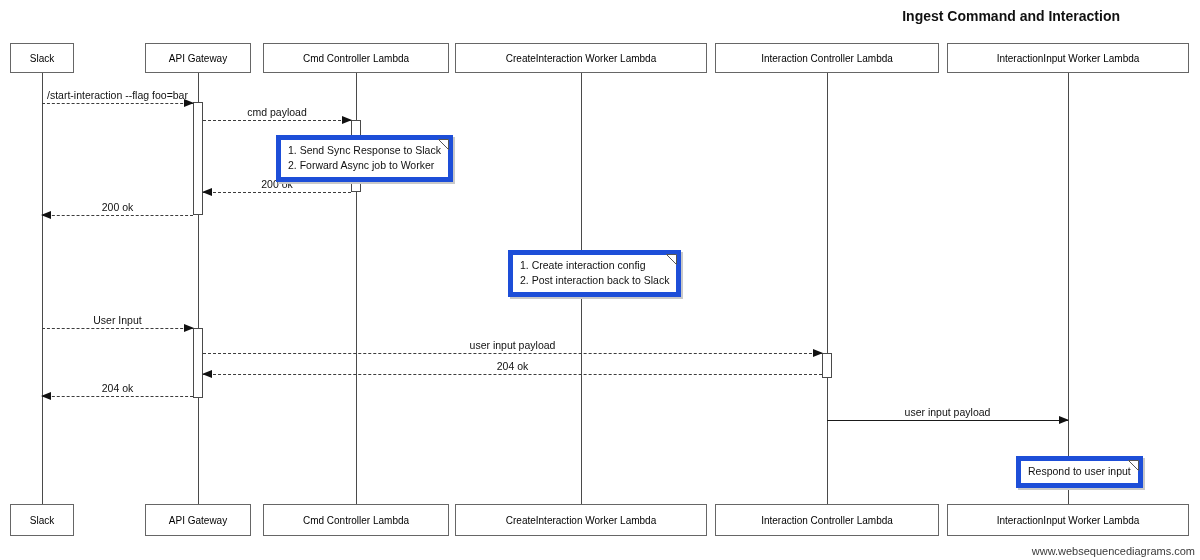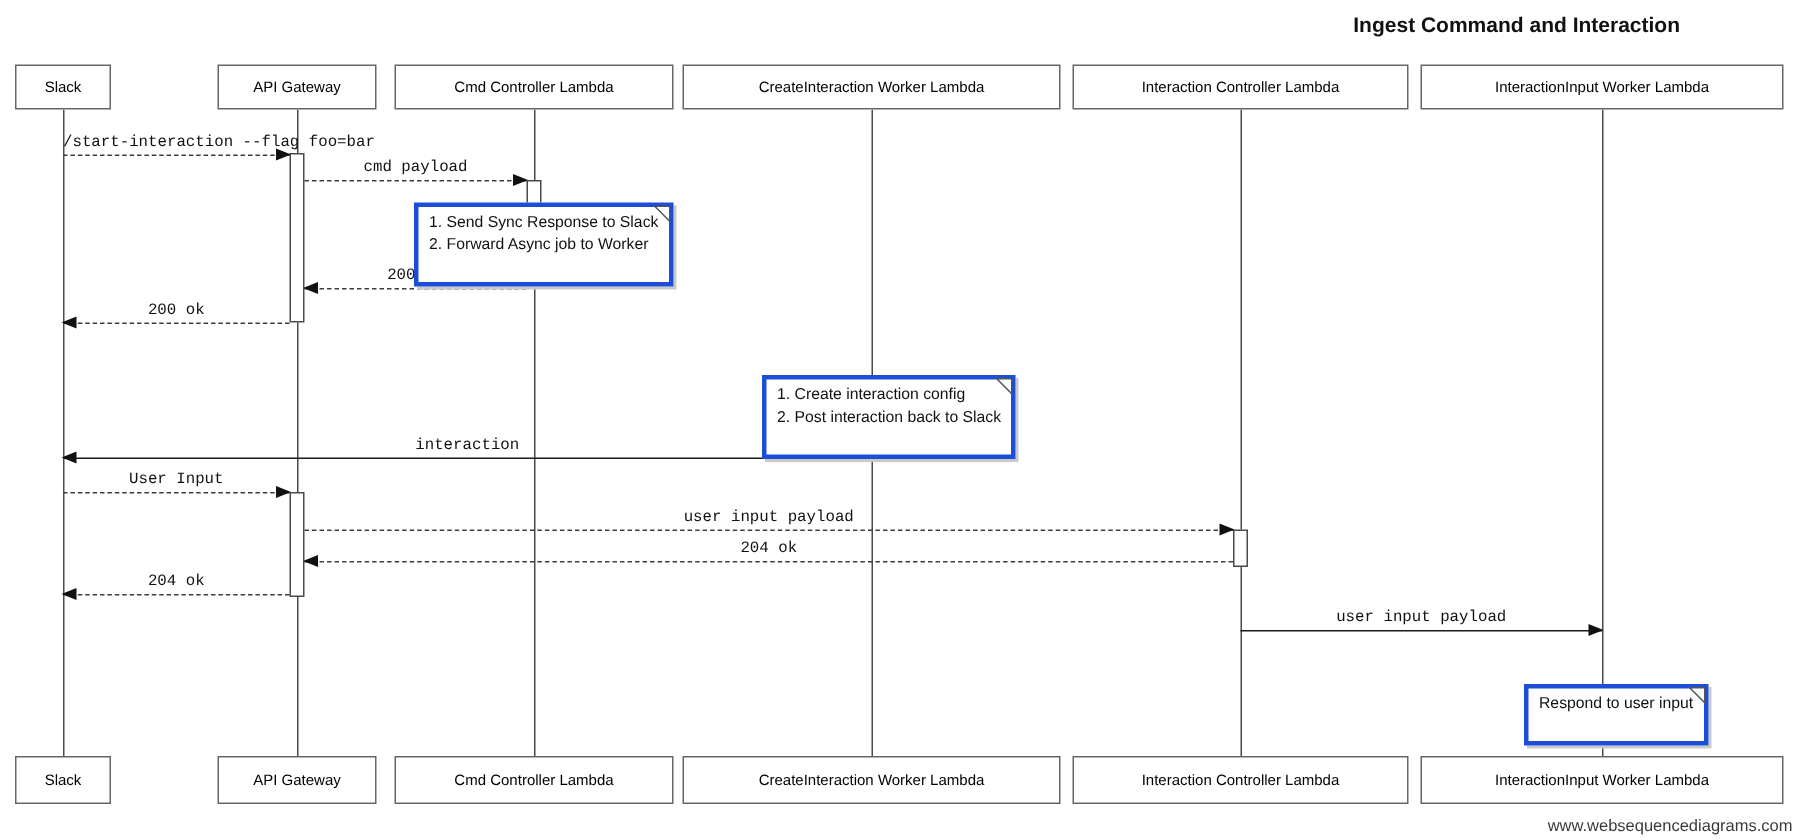--- a/index.html
+++ b/index.html
@@ -17,37 +17,37 @@
     font-size:10px; color:#000; z-index:6; box-sizing:border-box;
   }
   .pbox.bottom { height:32px; }
   .lifeline {
     position:absolute; width:0; border-left:1px solid #4a4a4a; z-index:1;
   }
   .activation {
     position:absolute; width:10px; background:#fff; border:1px solid #4a4a4a;
     box-sizing:border-box; z-index:2;
   }
-  .message { position:absolute; z-index:3;font-family:Liberation Mono, monospace; }
+  .message { position:absolute; z-index:3; }
   .msg-label {
     position:relative; text-align:center; font-size:10.5px; line-height:13px;
     white-space:nowrap; color:#111;
   }
   .msg-line { position:absolute; left:0; right:0; top:14px; height:0; }
   .message.dashed .msg-line { border-top:1px dashed #3d3d3d; }
   .message.solid  .msg-line { border-top:1px solid #1a1a1a; }
   .arrow {
     position:absolute; top:10px; width:0; height:0;
     border-top:4.5px solid transparent; border-bottom:4.5px solid transparent;
   }
   .message.right .arrow { right:-1px; border-left:10px solid #111; }
   .message.left  .arrow { left:-1px;  border-right:10px solid #111; }
   .note {
-    position:absolute; background:#fff; border:3px solid #1d4ed8;
-    padding:3px 7px 17px 7px; font-size:10.5px; line-height:15px;
+    position:absolute; background:#fff; border:5px solid #1d4ed8;
+    padding:3px 7px 4px 7px; font-size:10.5px; line-height:15px;
     white-space:nowrap; z-index:5; box-shadow:2px 2px 0 #c9c9c9; color:#111;
   }
   .fold { position:absolute; top:-1px; right:-1px; }
   .watermark {
     position:absolute; right:5px; bottom:3px; font-size:11px; color:#3a3a3a;
   }
 </style>
 </head>
 <body>
 
@@ -96,25 +96,20 @@
     <div class="msg-line"></div>
     <div class="arrow"></div>
   </div>
   <div class="message dashed left" style="left:203px;top:178px;width:148px">
     <div class="msg-label">200 ok</div>
     <div class="msg-line"></div>
     <div class="arrow"></div>
   </div>
   <div class="message dashed left" style="left:42px;top:201px;width:151px">
     <div class="msg-label">200 ok</div>
-    <div class="msg-line"></div>
-    <div class="arrow"></div>
-  </div>
-  <div class="message solid left" style="left:42px;top:291px;width:539px">
-    <div class="msg-label">interaction</div>
     <div class="msg-line"></div>
     <div class="arrow"></div>
   </div>
   <div class="message dashed right" style="left:42px;top:314px;width:151px">
     <div class="msg-label">User Input</div>
     <div class="msg-line"></div>
     <div class="arrow"></div>
   </div>
   <div class="message dashed right" style="left:203px;top:339px;width:619px">
     <div class="msg-label">user input payload</div>

